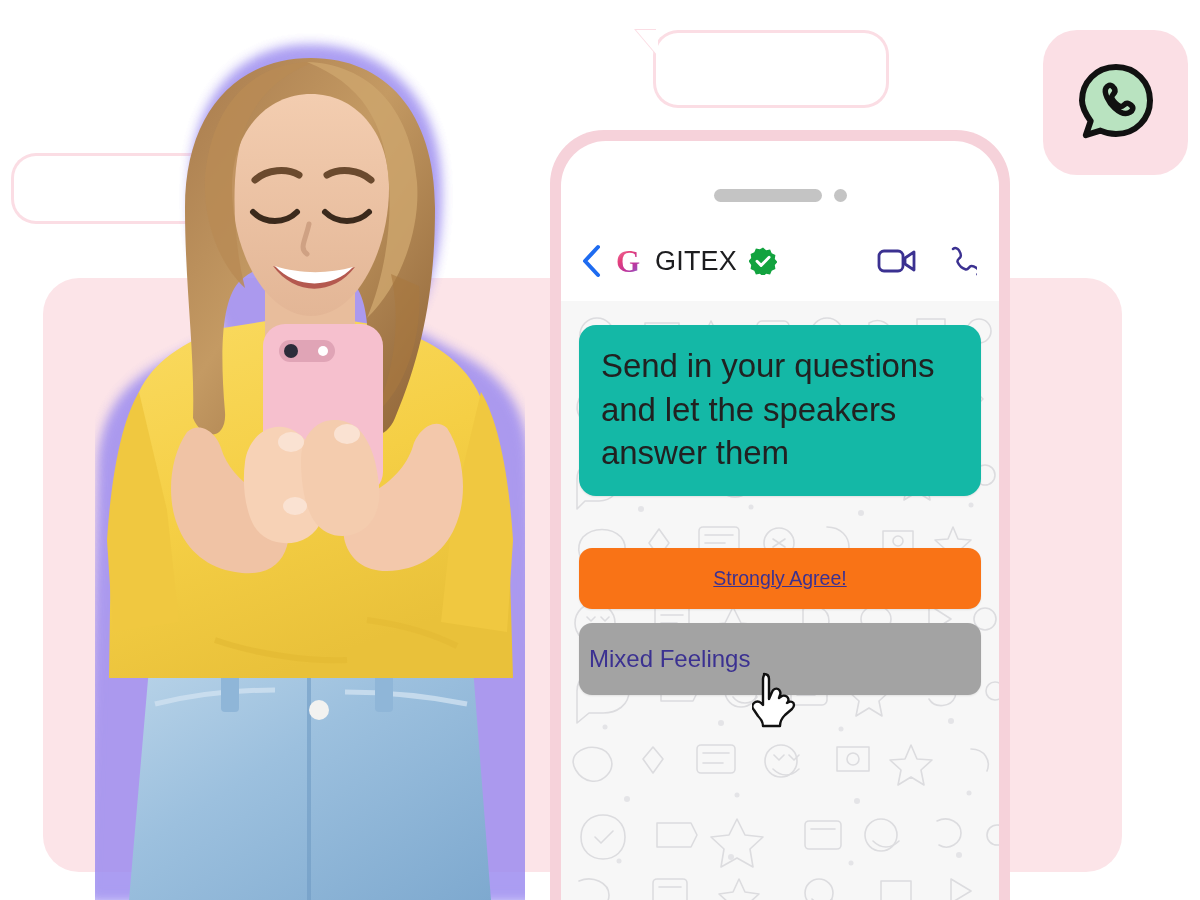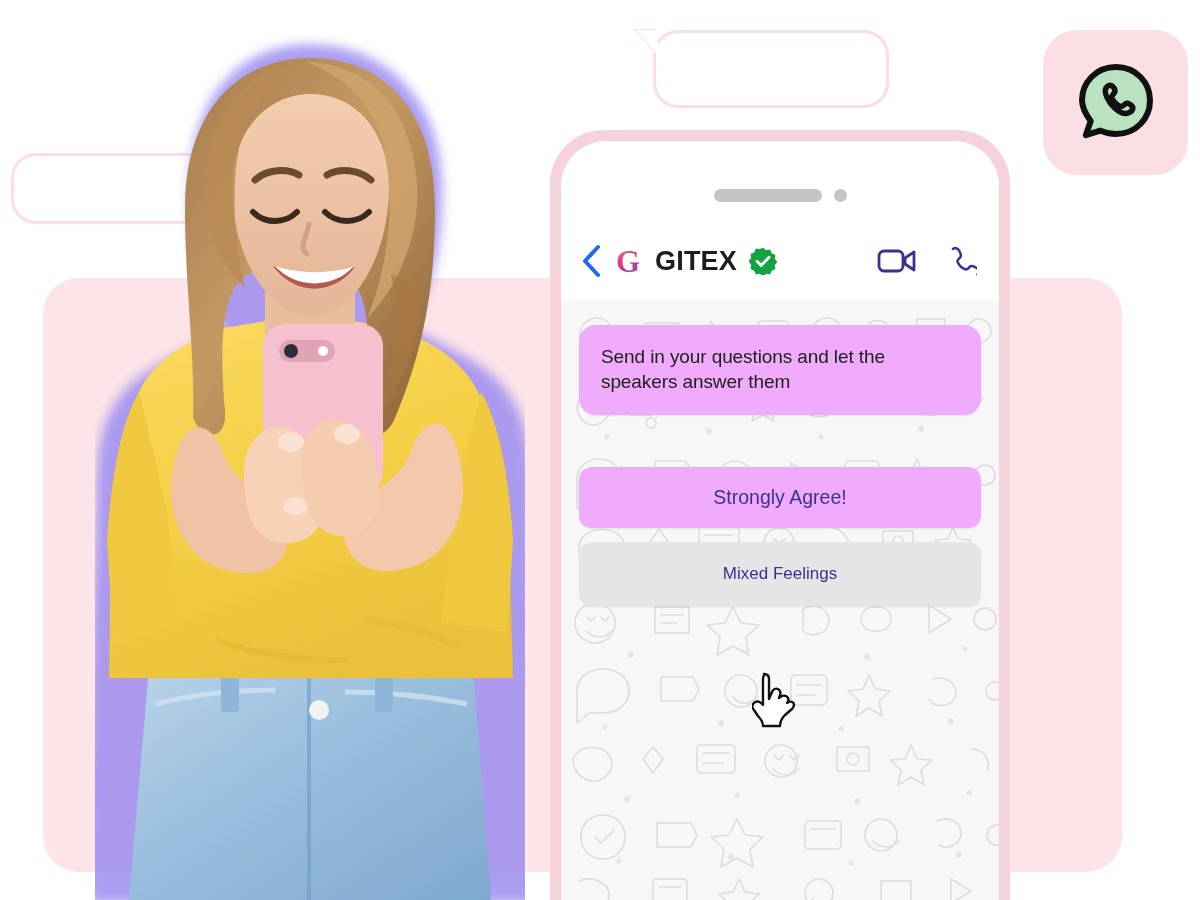--- a/index.html
+++ b/index.html
@@ -132,21 +132,21 @@
     font-size: 31px; font-weight: 700;
     font-family: "Liberation Serif", serif;
     background: linear-gradient(140deg, #f9a8c9 0%, #e5407a 38%, #c2349a 62%, #6f6be0 100%);
     -webkit-background-clip: text;
     background-clip: text;
     color: transparent;
     line-height: 1;
   }
   .chat-title {
     font-size: 27px;
-    font-weight: 700;
+    font-weight: 400;
     letter-spacing: 0.2px;
     color: #1d1d1f;
     white-space: nowrap;
   }
   .verified { display: flex; align-items: center; }
   .header-spacer { flex: 1; }
   .header-icon { display: flex; align-items: center; cursor: pointer; }
 
   
   .chat-body {
@@ -159,56 +159,57 @@
     position: absolute;
     inset: 0;
     opacity: 1;
   }
   .messages {
     position: relative;
     padding: 24px 18px 0 18px;
     z-index: 2;
   }
   .msg-bubble {
-    background: #f0abfc;
+    background: #14b8a6;
     border-radius: 17px;
     padding: 19px 22px 21px 22px;
-    font-size: 19px;
+    font-size: 33px;
     line-height: 1.32;
     color: #212121;
     box-shadow: 0 1px 2px rgba(0,0,0,0.09);
     letter-spacing: -0.1px;
   }
   .msg-gap { height: 27px; }
 
   .quick-row {
     display: flex;
     gap: 14px;
     margin-top: 25px;
   }
   .quick-btn {
     flex: 1;
-    background: #f0abfc;
+    background: #f97316;
     border-radius: 13px;
     padding: 19px 28px;
     text-align: center;
     color: #3b3191;
     font-size: 19.5px;
     box-shadow: 0 1px 2px rgba(0,0,0,0.09);
     cursor: pointer;
     white-space: nowrap;
+    text-decoration: underline;
   }
   .quick-full {
     margin-top: 14px;
-    background: #e5e5e5;
+    background: #a3a3a3;
     border-radius: 13px;
     padding: 22px 10px;
-    text-align: center;
+    text-align: left;
     color: #3b3191;
-    font-size: 17px;
+    font-size: 24px;
     box-shadow: 0 1px 2px rgba(0,0,0,0.09);
     cursor: pointer;
   }
 
   
   .cursor {
     position: absolute;
     left: 752px; top: 672px;
     z-index: 40;
     pointer-events: none;

